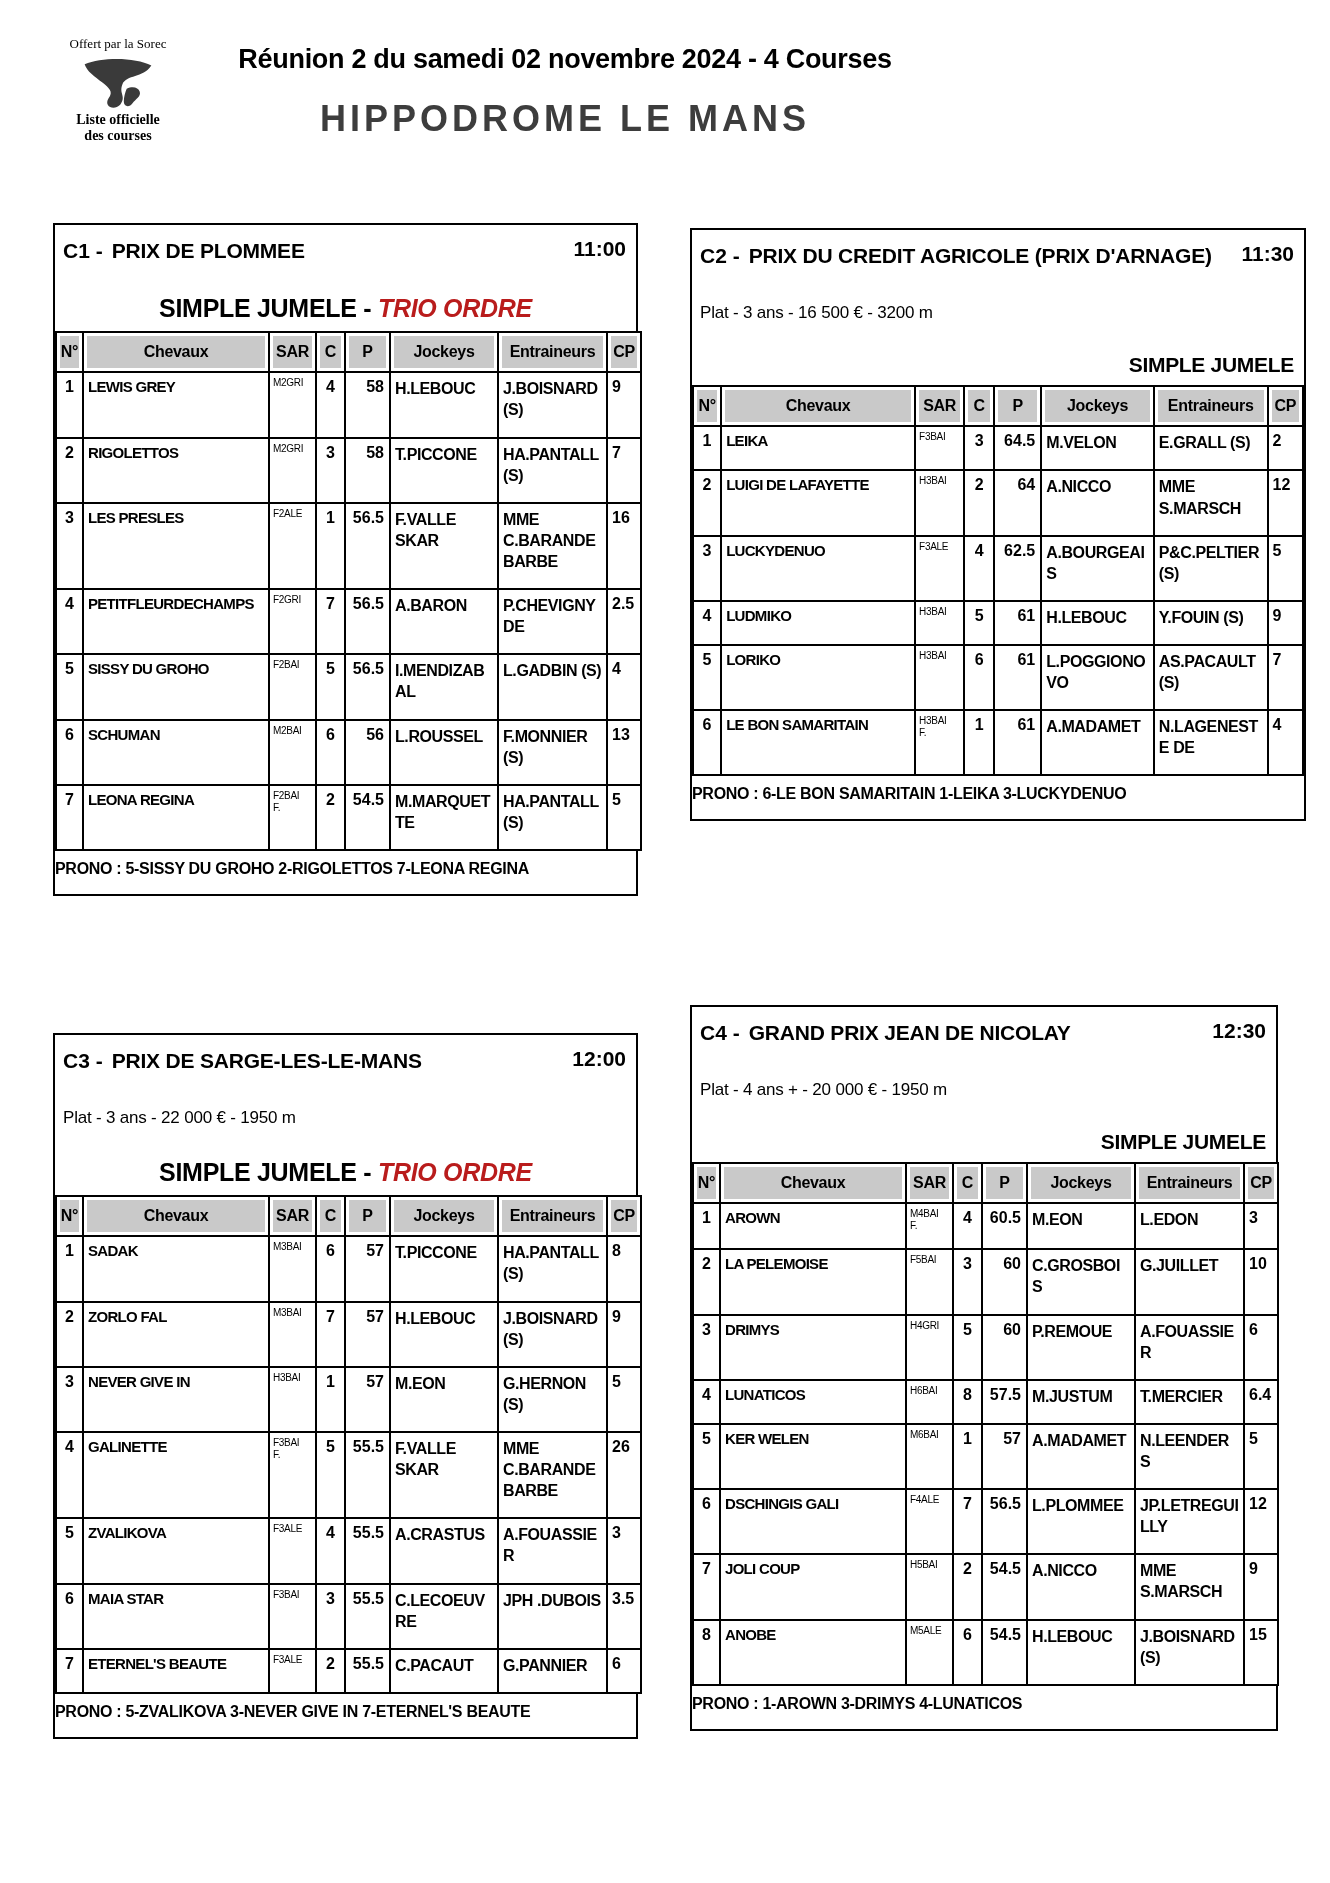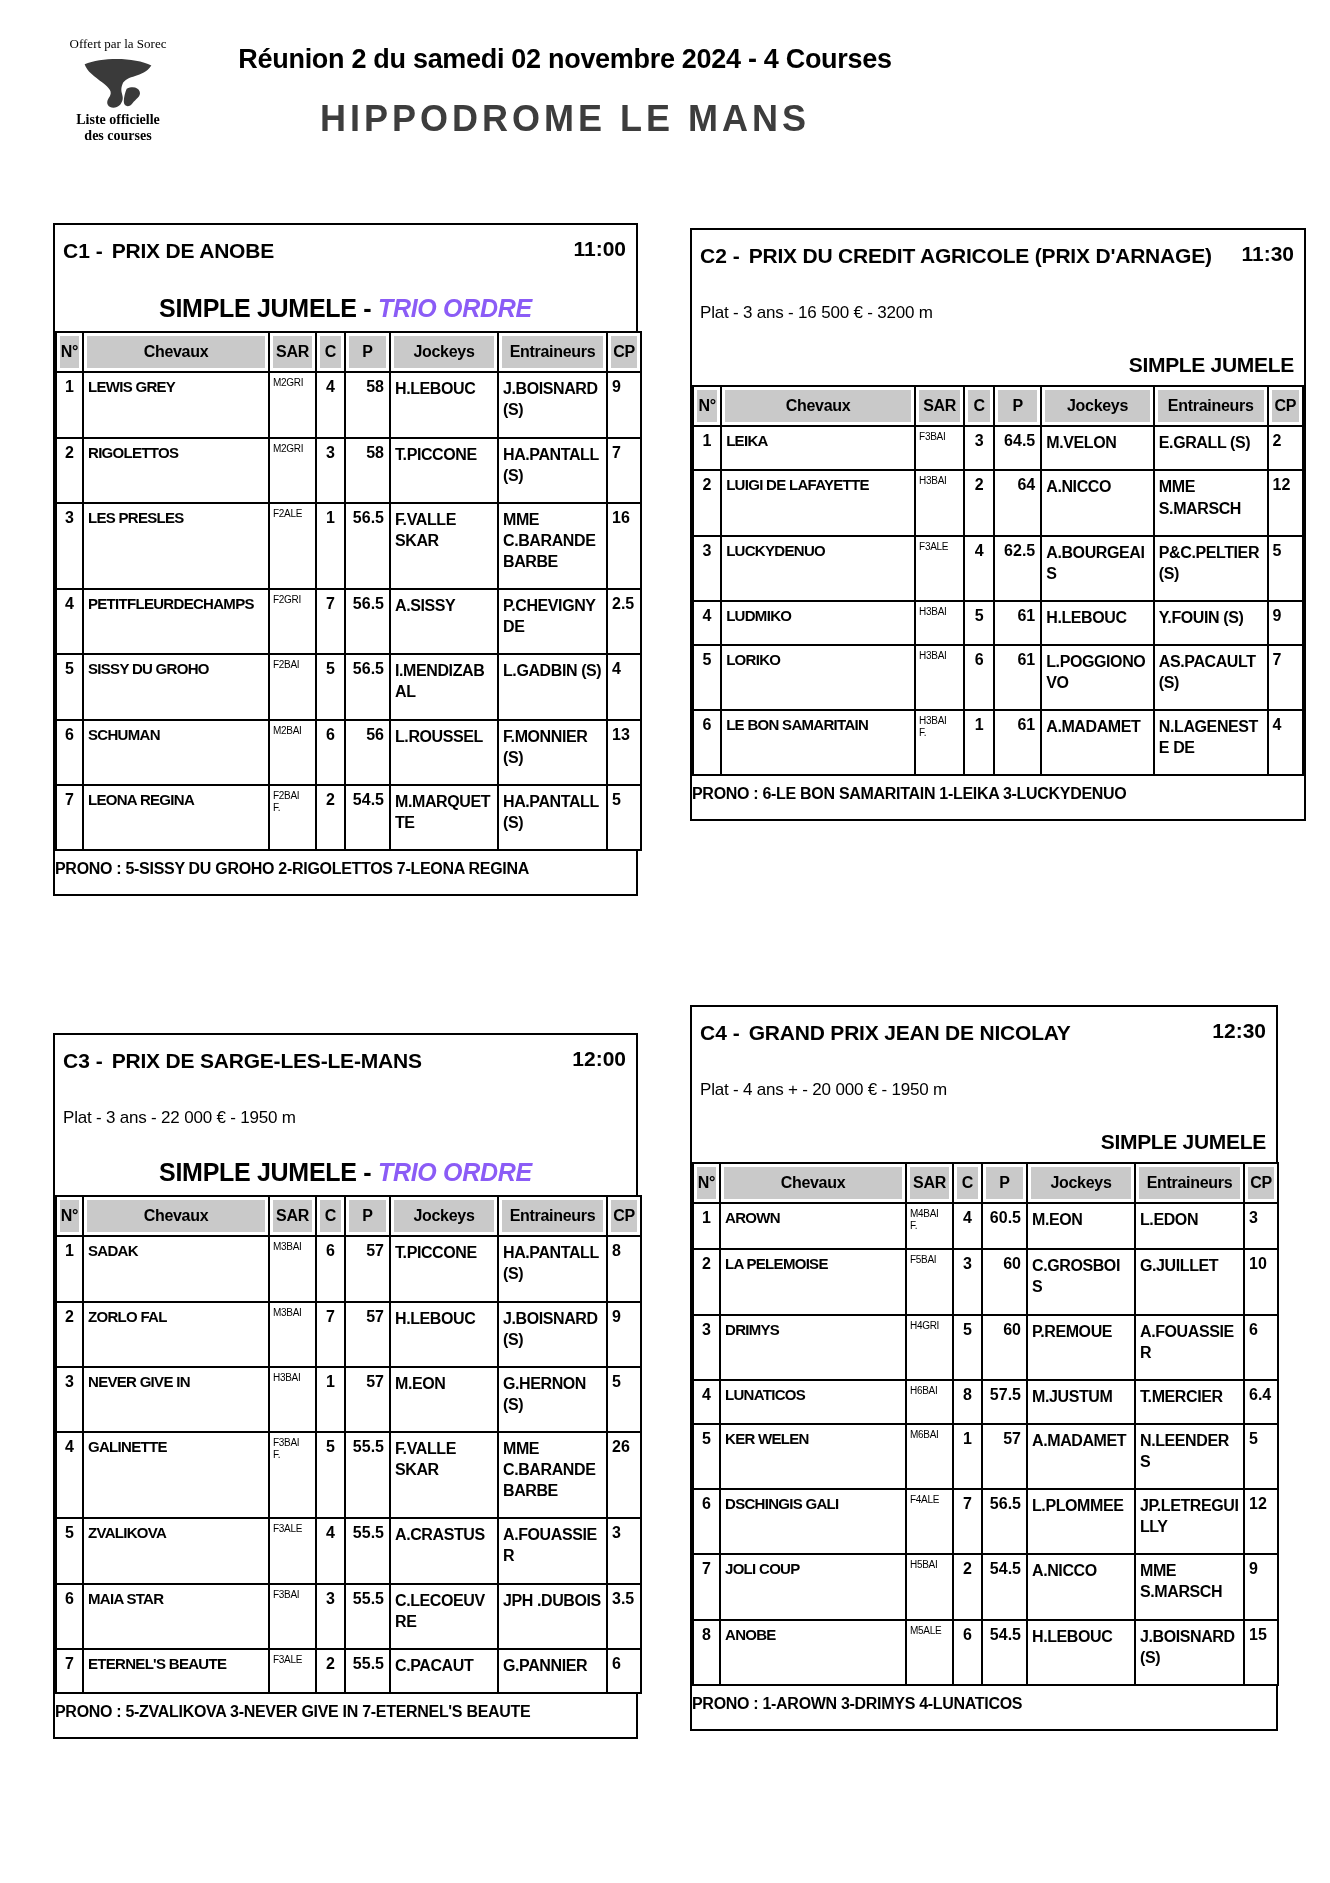--- a/index.html
+++ b/index.html
@@ -26,21 +26,21 @@
   .race-box{border:2px solid #000;background:#fff;}
   .race-head{display:flex;align-items:flex-start;padding:12px 10px 0 8px;}
   .race-title{flex:1;display:flex;font-size:21px;font-weight:bold;line-height:1.3;}
   .race-id{margin-right:9px;white-space:nowrap;}
   .race-name{flex:1;letter-spacing:-0.2px;}
   .race-time{font-size:21px;font-weight:bold;margin-left:6px;}
   .race-conditions{margin-top:34px;padding:0 8px;font-size:17px;letter-spacing:-0.2px;}
   .race-bets{margin-top:30px;margin-bottom:8px;padding:0 10px;font-size:25px;
     font-weight:bold;text-align:center;letter-spacing:-0.3px;}
   .race-bets.bets-right{font-size:21px;text-align:right;}
-  .bet-secondary{color:#8b5cf6;font-style:italic;}
+  .bet-secondary{color:#b91c1c;font-style:italic;}
   
   table{width:100%;border-collapse:collapse;table-layout:fixed;}
   th,td{border:2px solid #000;overflow:hidden;}
   th{background:#c9c9c9;font-size:16px;font-weight:bold;padding:10px 1px;
     vertical-align:middle;text-align:center;letter-spacing:-0.3px;
     box-shadow:inset 0 0 0 3px #fff;}
   td{vertical-align:top;padding:5px 4px 16px;font-weight:bold;background:#fff;}
   .col-num{text-align:center;font-size:16px;}
   .col-horse{font-size:15px;letter-spacing:-0.7px;white-space:nowrap;}
   .col-sar{font-size:10px;font-weight:normal;padding:4px 3px 16px;letter-spacing:-0.3px;
@@ -67,21 +67,21 @@
   </div>
 </div>
 <div class="doc-title">Réunion 2 du samedi 02 novembre 2024 - 4 Courses</div>
 <div class="venue">HIPPODROME LE MANS</div>
 
 <div class="race-slot" id="race-c1">
   <div class="race-box">
     <div class="race-head">
       <div class="race-title">
         <span class="race-id">C1 -</span>
-        <span class="race-name">PRIX DE ANOBE</span>
+        <span class="race-name">PRIX DE PLOMMEE</span>
       </div>
       <div class="race-time">11:00</div>
     </div>
     <div class="race-bets"><span>SIMPLE JUMELE</span><span> - </span><span class="bet-secondary">TRIO ORDRE</span></div>
     <table>
       <colgroup>
         <col style="width:27px">
           <col style="width:186px">
           <col style="width:47px">
           <col style="width:29px">
@@ -132,21 +132,21 @@
             <td class="col-jockey">F.VALLE SKAR</td>
             <td class="col-trainer">MME C.BARANDE BARBE</td>
             <td class="col-cp">16</td>
           </tr>
           <tr>
             <td class="col-num">4</td>
             <td class="col-horse">PETITFLEURDECHAMPS</td>
             <td class="col-sar">F2GRI</td>
             <td class="col-c">7</td>
             <td class="col-p">56.5</td>
-            <td class="col-jockey">A.SISSY</td>
+            <td class="col-jockey">A.BARON</td>
             <td class="col-trainer">P.CHEVIGNY DE</td>
             <td class="col-cp">2.5</td>
           </tr>
           <tr>
             <td class="col-num">5</td>
             <td class="col-horse">SISSY DU GROHO</td>
             <td class="col-sar">F2BAI</td>
             <td class="col-c">5</td>
             <td class="col-p">56.5</td>
             <td class="col-jockey">I.MENDIZABAL</td>

